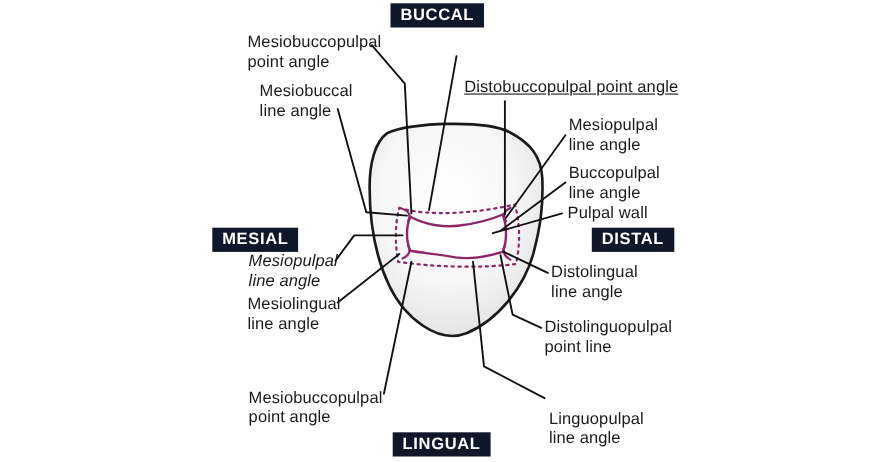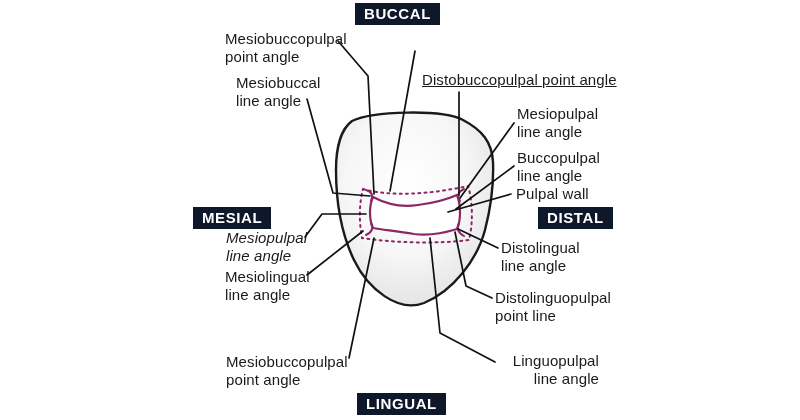--- a/index.html
+++ b/index.html
@@ -97,18 +97,18 @@
   <div class="obox" style="left:357px;top:393px;">LINGUAL</div>
 
   <div class="lbl" style="left:225px;top:30px;width:125px;">Mesiobuccopulpal point angle</div>
   <div class="lbl" style="left:216px;top:74px;width:100px;margin-left:20px;">Mesiobuccal line angle</div>
   <div class="lbl" style="left:422px;top:71px;width:240px;text-decoration:underline;">Distobuccopulpal point angle</div>
   <div class="lbl" style="left:517px;top:105px;width:95px;">Mesiopulpal line angle</div>
   <div class="lbl" style="left:517px;top:149px;width:95px;">Buccopulpal line angle</div>
   <div class="lbl" style="left:516px;top:185px;width:110px;">Pulpal wall</div>
   <div class="lbl" style="left:501px;top:239px;width:100px;">Distolingual line angle</div>
   <div class="lbl" style="left:495px;top:289px;width:135px;">Distolinguopulpal point line</div>
-  <div class="lbl" style="left:499px;top:352px;width:100px;text-align:right;">Linguopulpal line angle</div>
+  <div class="lbl" style="left:499px;top:372px;width:100px;">Linguopulpal line angle</div>
   <div class="lbl" style="left:226px;top:229px;width:95px;font-style:italic;">Mesiopulpal line angle</div>
   <div class="lbl" style="left:225px;top:268px;width:95px;">Mesiolingual line angle</div>
   <div class="lbl" style="left:226px;top:353px;width:135px;">Mesiobuccopulpal point angle</div>
 
 </div>
 
 </body></html>

